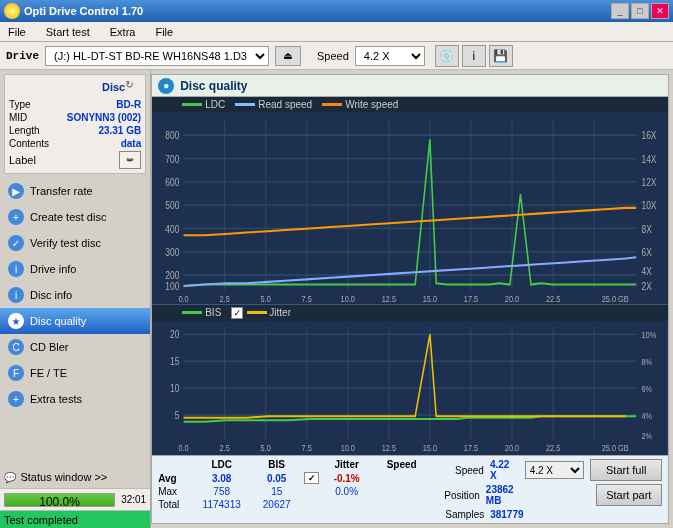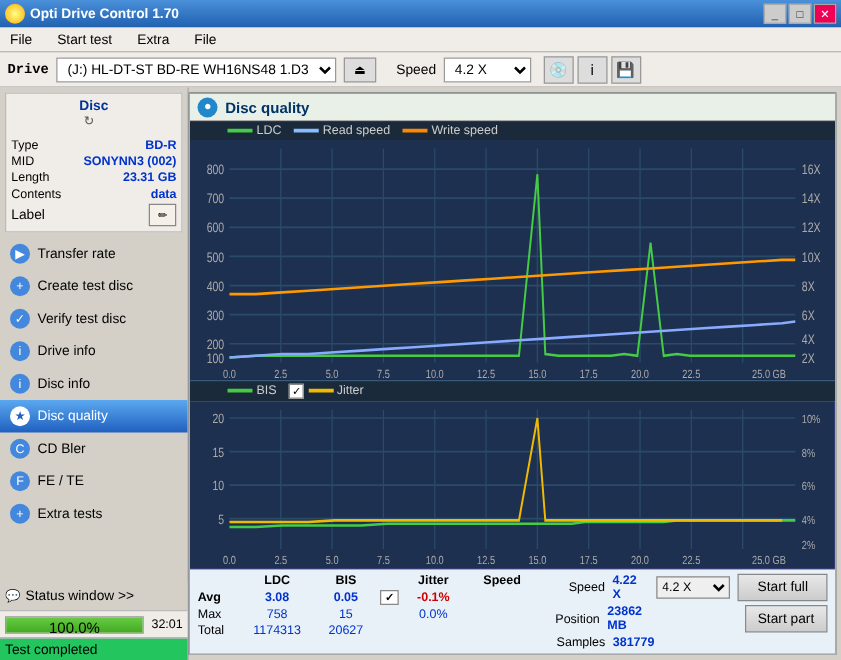--- a/index.html
+++ b/index.html
@@ -155,21 +155,20 @@
       background: #f0ede8;
       border: 1px solid #bbb;
       margin: 4px;
       padding: 4px;
     }
     .disc-panel-header {
       display: flex;
       justify-content: flex-end;
       align-items: center;
       margin-bottom: 4px;
-      flex-direction: column;
     }
     .disc-title {
       font-size: 11px;
       font-weight: bold;
       color: #003399;
     }
     .disc-refresh {
       width: 16px;
       height: 16px;
       font-size: 10px;

